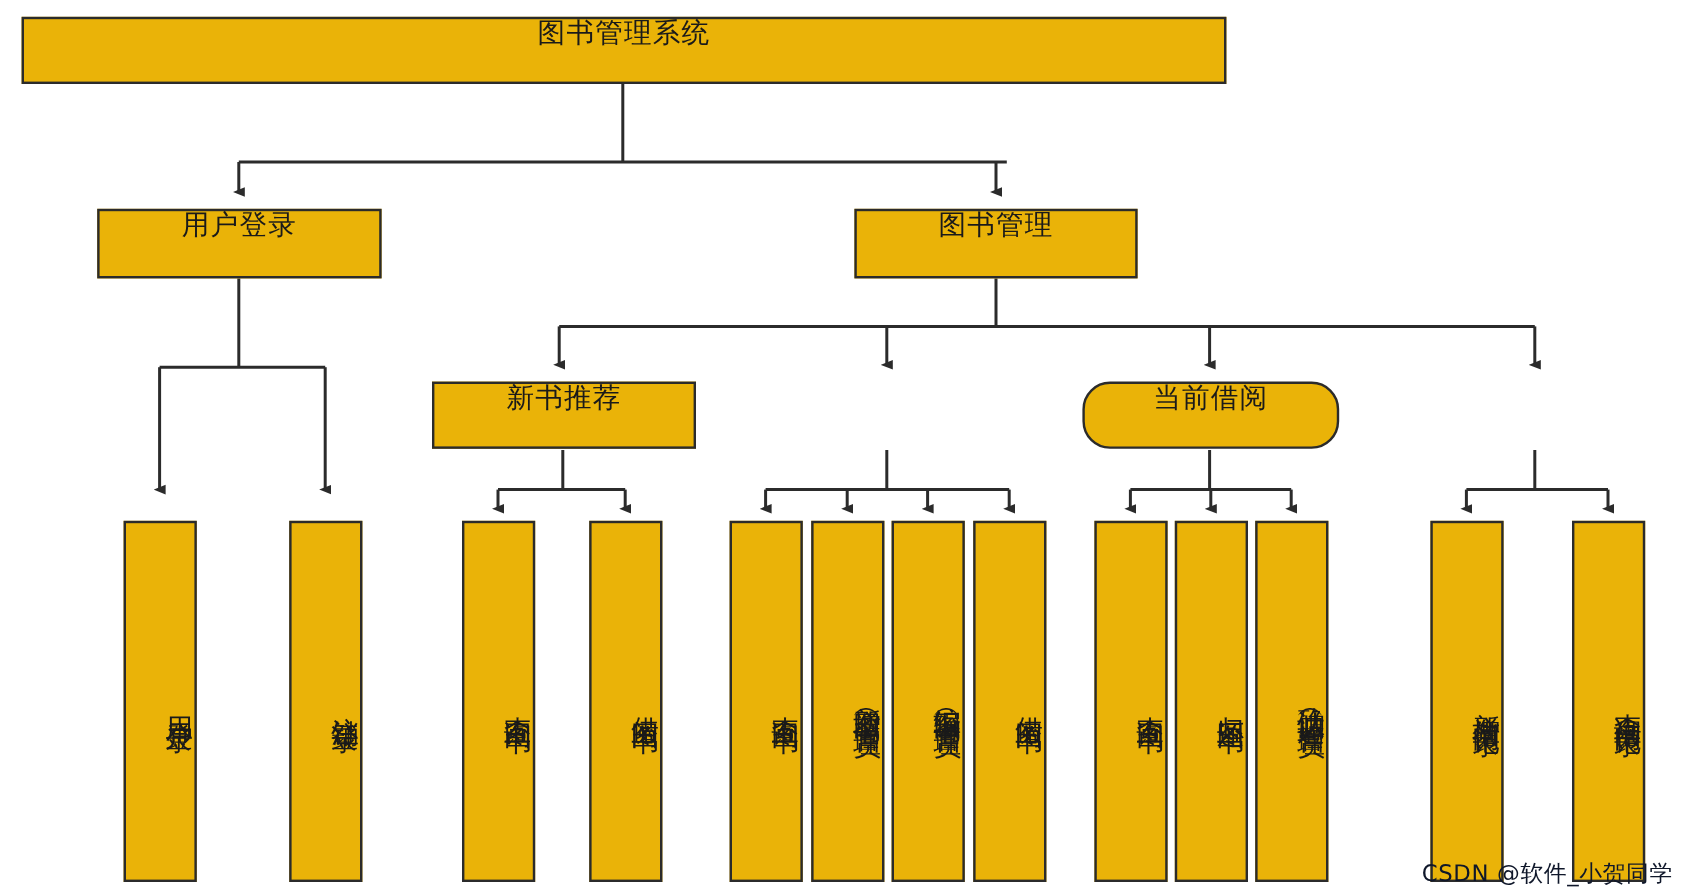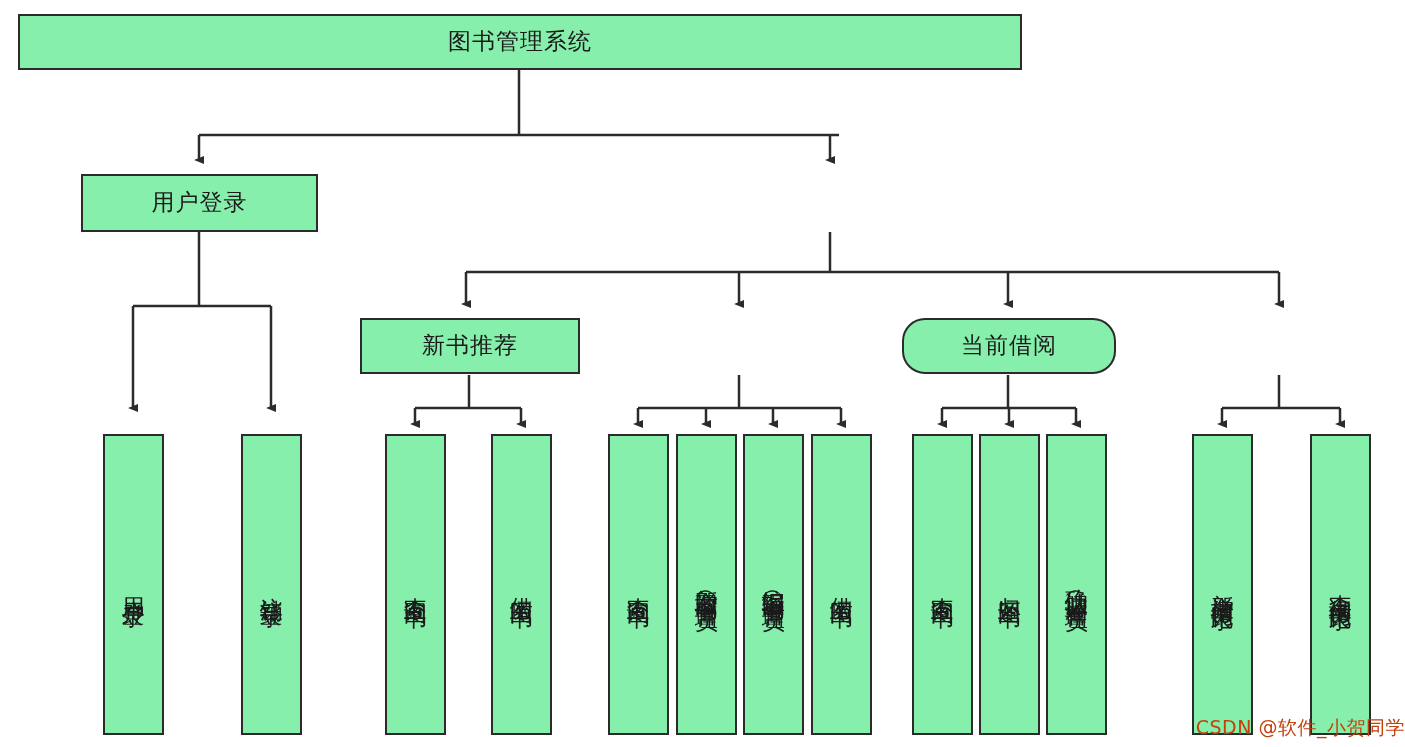--- a/index.html
+++ b/index.html
@@ -22,23 +22,22 @@
     position: absolute;
     left: 0;
     top: 0;
     width: 1405px;
     height: 747px;
   }
   .node {
     position: absolute;
     box-sizing: border-box;
     border: 2px solid #2b2b2b;
-    background: #86efac;
+    background: #eab308;
     display: flex;
-    align-items: center;
     justify-content: center;
     color: #1a1a1a;
   }
   .node.horiz {
     font-size: 23px;
     line-height: 1.1;
     letter-spacing: 1px;
   }
   .node.vert {
     writing-mode: vertical-rl;
@@ -53,24 +52,24 @@
     text-orientation: upright;
     display: block;
     text-align: center;
   }
   .node-label {
     display: block;
     white-space: pre-wrap;
   }
   #watermark {
     position: absolute;
-    right: 0;
+    right: 11px;
     bottom: 6px;
     font-size: 19px;
-    color: #c2410c;
+    color: #0f172a;
     letter-spacing: 0.5px;
     white-space: nowrap;
     pointer-events: none;
   }
 </style>
 </head>
 <body>
 
 <div id="diagram-root">
 
@@ -125,20 +124,23 @@
   </svg>
 
   <div class="node horiz" style="left:18px; top:14px; width:1004px; height:56px;">
     <span class="node-label">图书管理系统</span>
   </div>
 
   <div class="node horiz" style="left:81px; top:174px; width:237px; height:58px;">
     <span class="node-label">用户登录</span>
   </div>
 
+  <div class="node horiz" style="left:712px; top:174px; width:236px; height:58px;">
+    <span class="node-label">图书管理</span>
+  </div>
 
   <div class="node horiz" style="left:360px; top:318px; width:220px; height:56px;">
     <span class="node-label">新书推荐</span>
   </div>
 
 
   <div class="node horiz" style="left:902px; top:318px; width:214px; height:56px;border-radius:23px;">
     <span class="node-label">当前借阅</span>
   </div>
 

